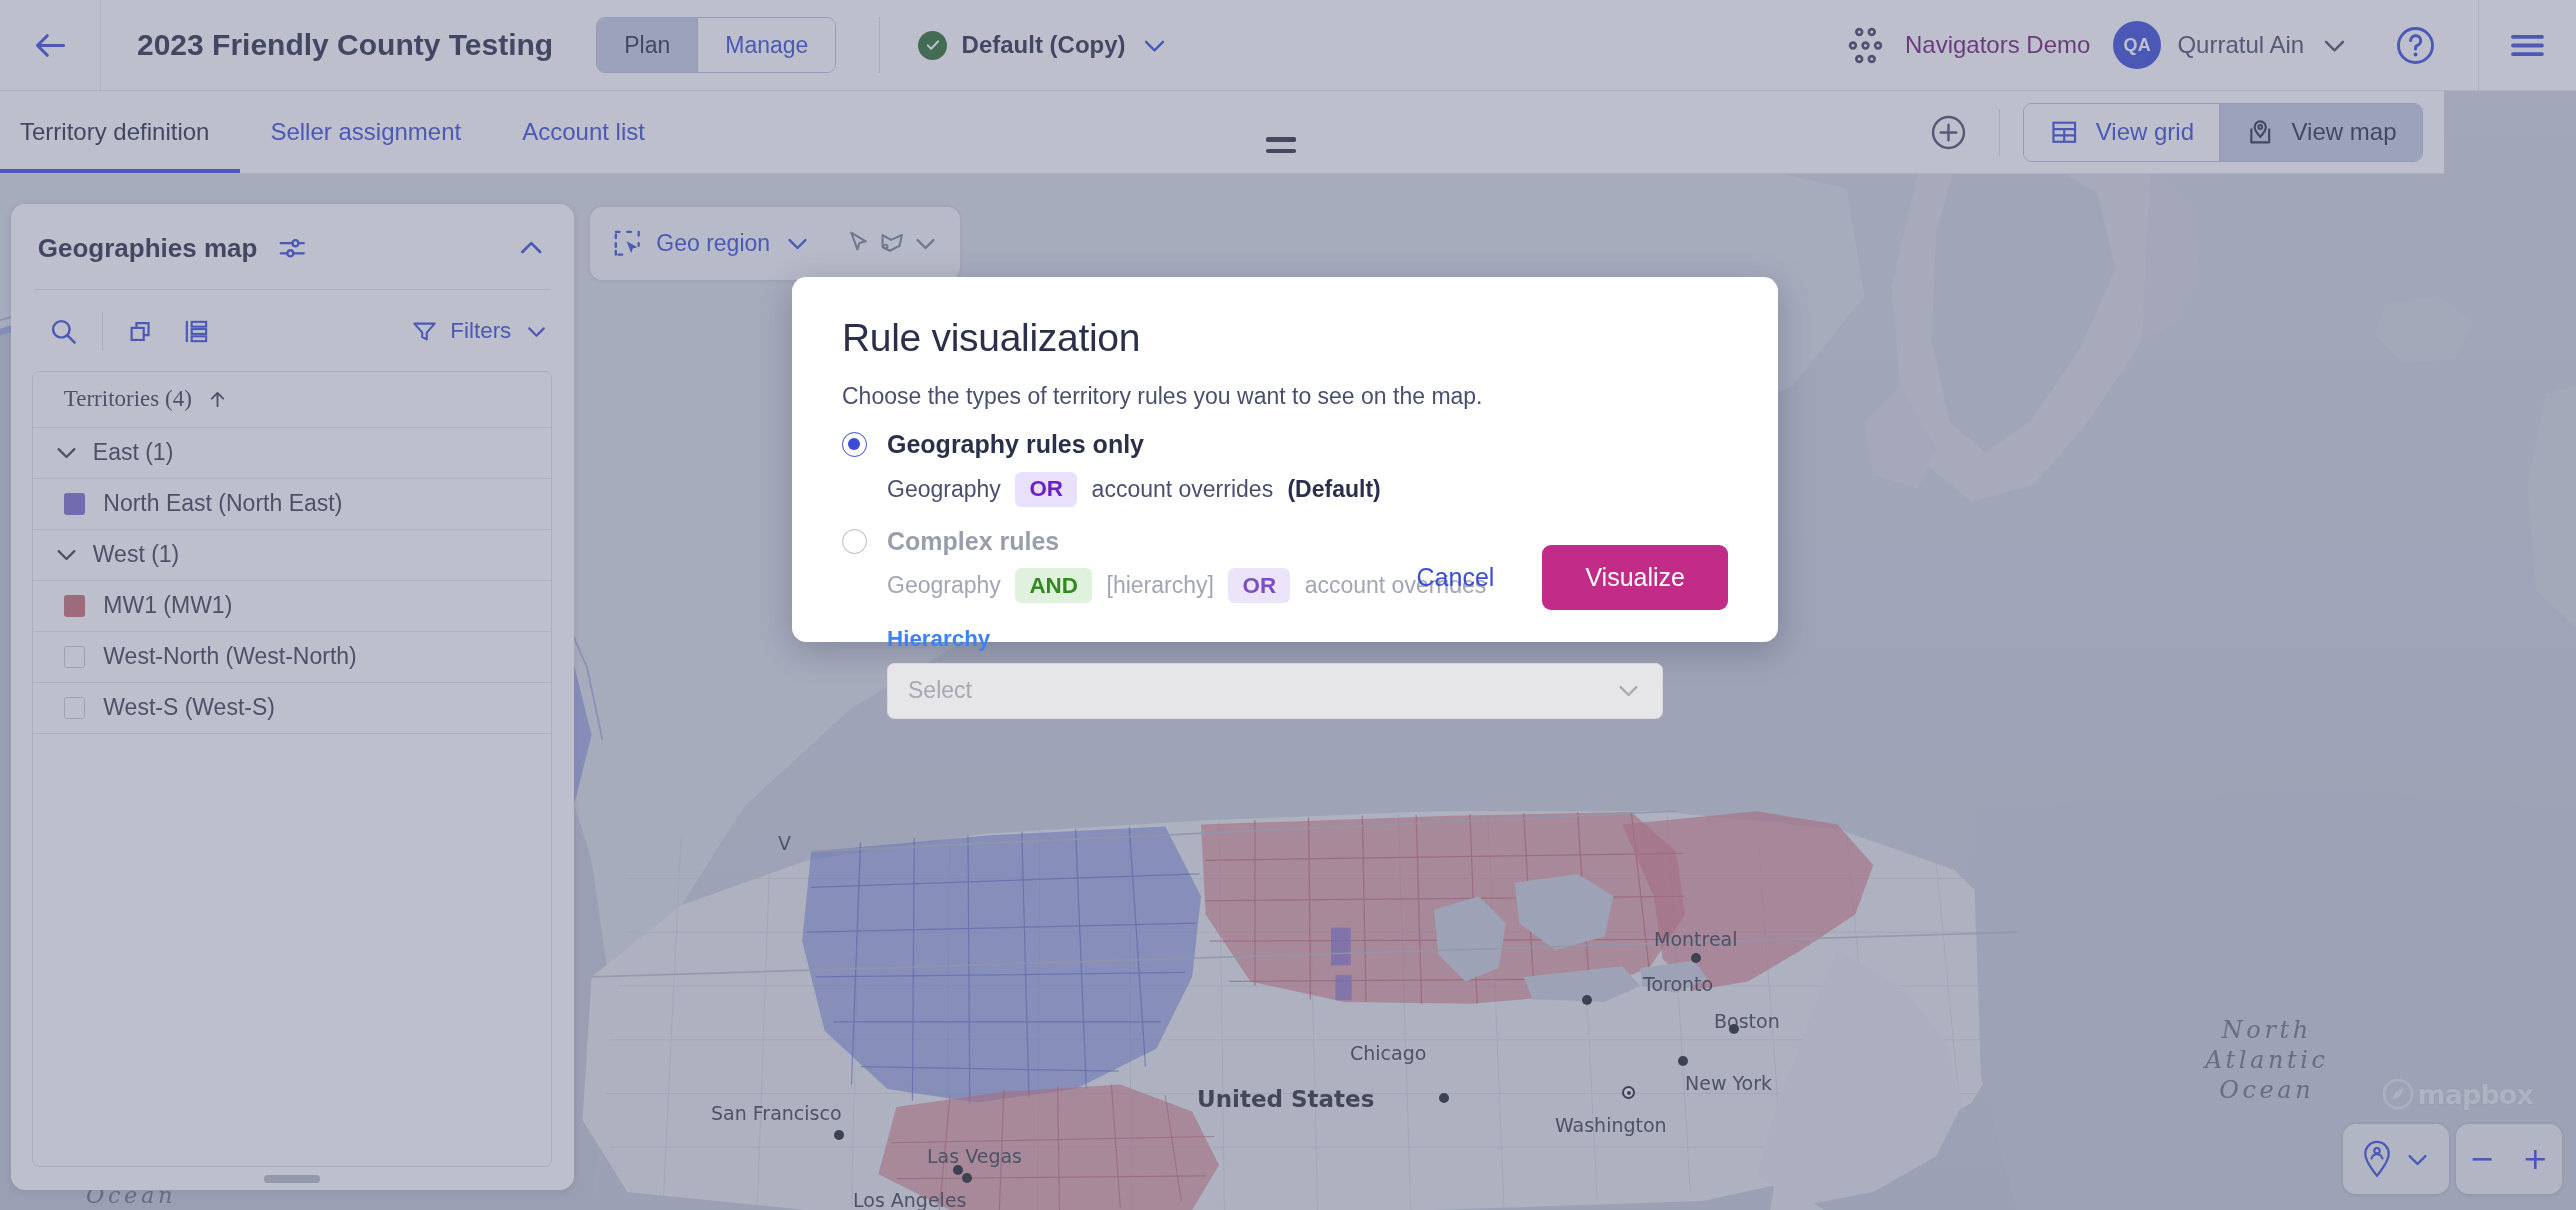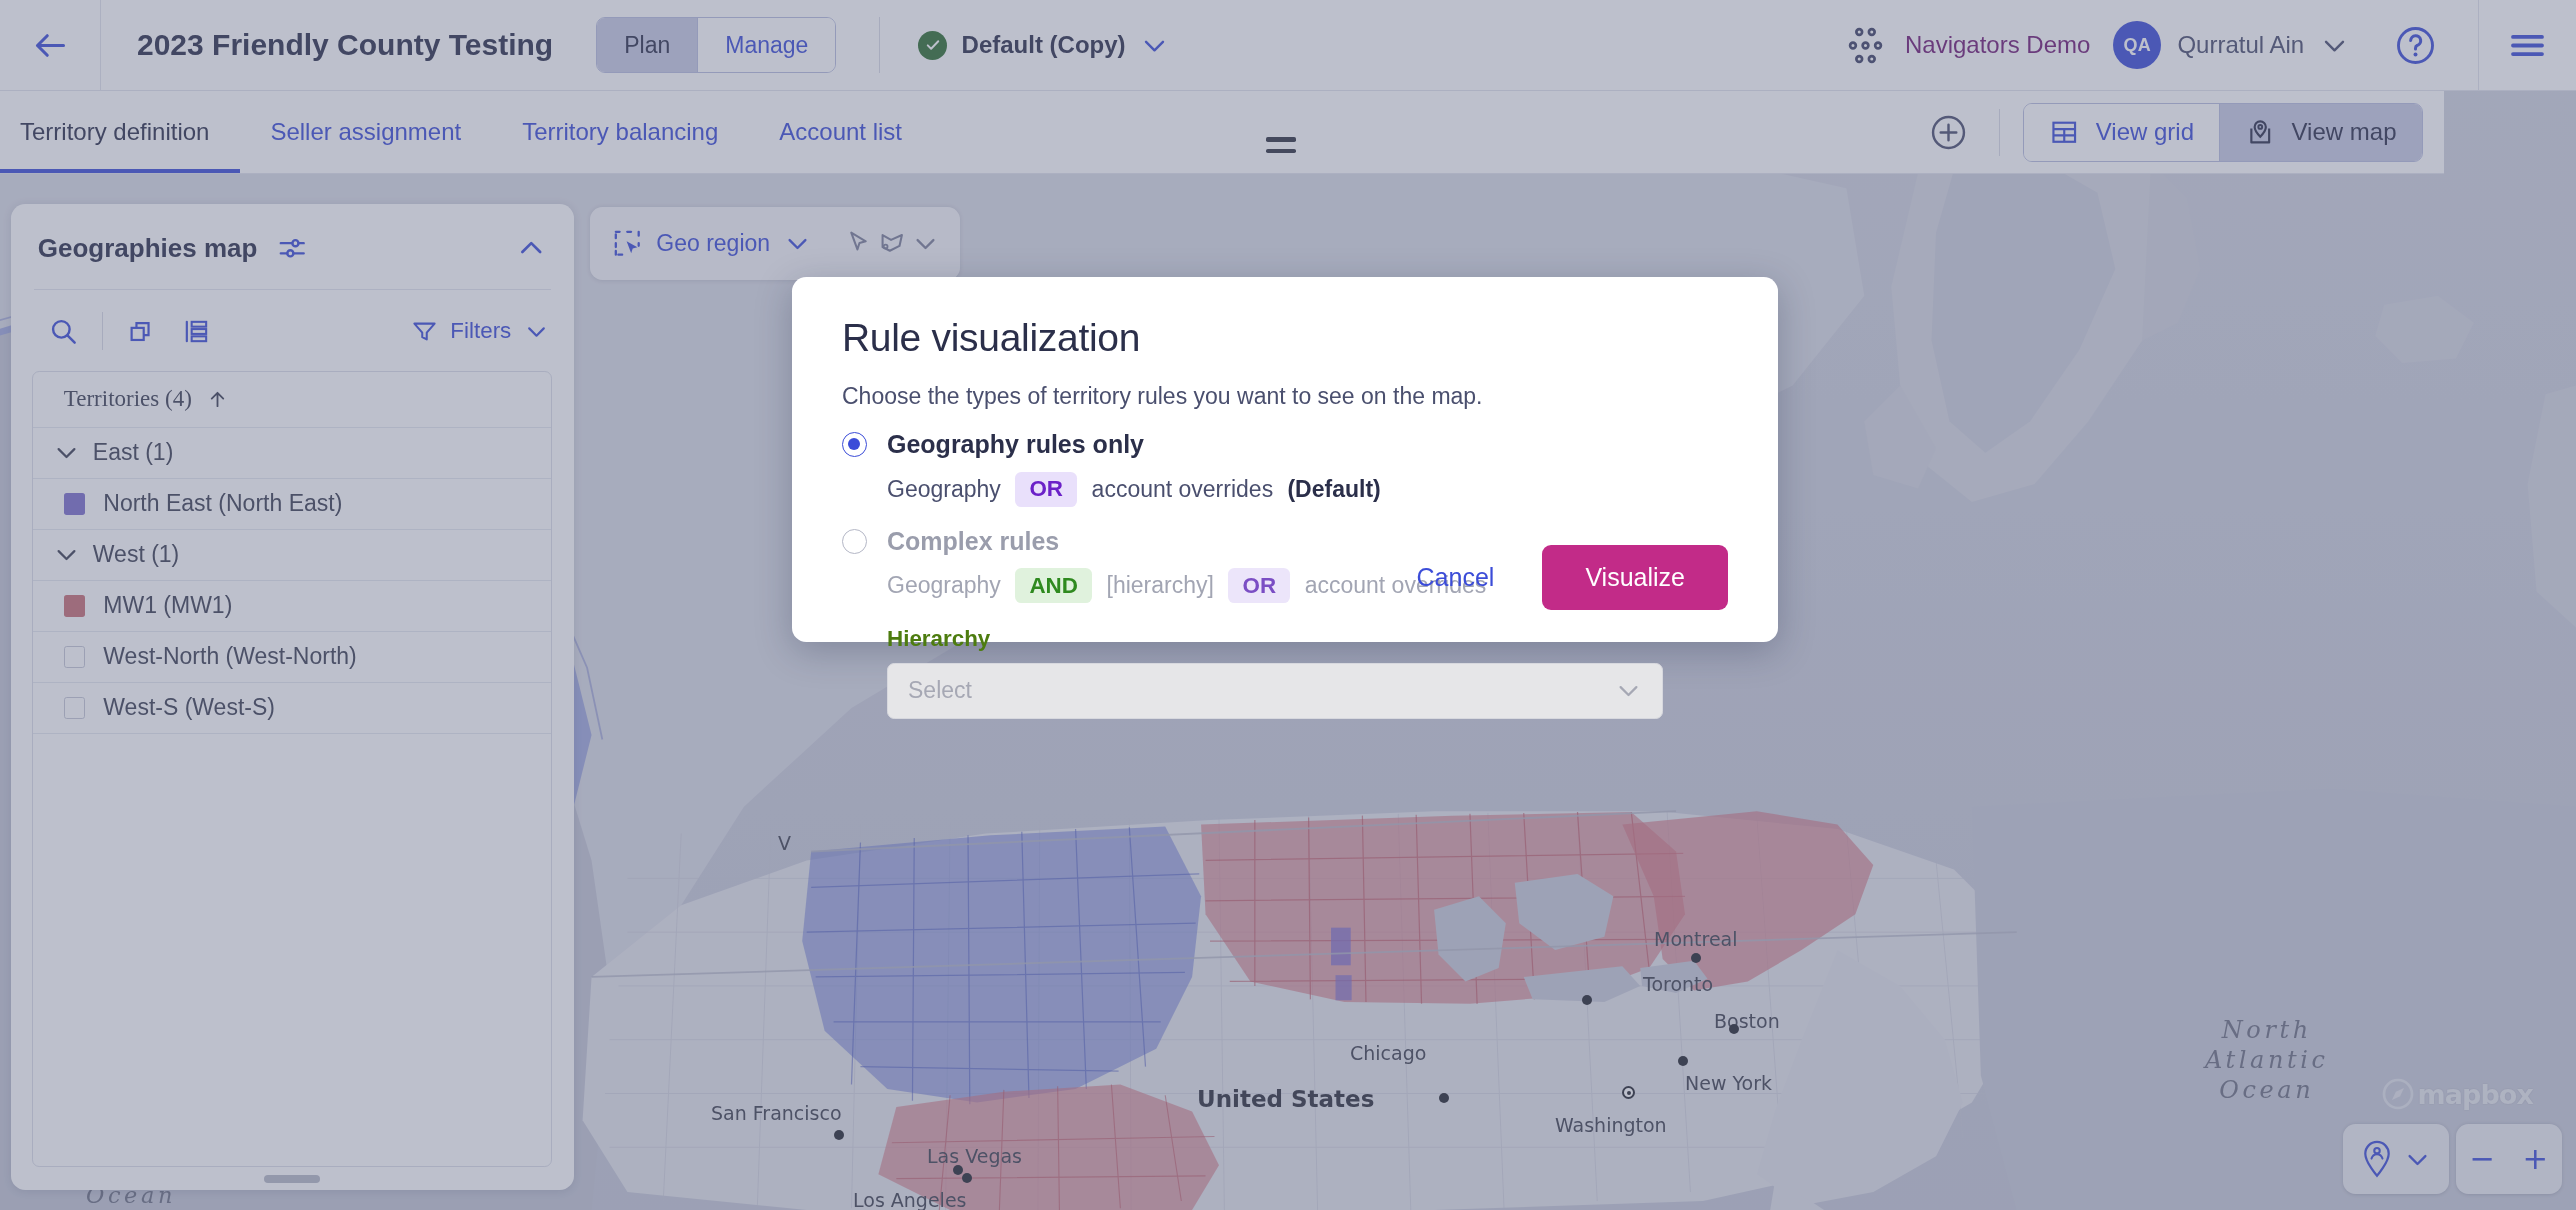--- a/index.html
+++ b/index.html
@@ -308,21 +308,21 @@
   .rule-txt.dim { color: #a2a5b3; }
   .rule-txt.bold { font-weight: 700; color: #2b2f4a; }
   .chip {
     padding: 4.5px 14.3px; border-radius: 6.3px;
     font-size: 22.4px; font-weight: 700;
   }
   .chip.or { background: #e9e0fb; color: #6b21c8; }
   .chip.or.dim { background: #ece5fa; color: #7b4ec4; }
   .chip.and { background: #e0f2dd; color: #2f8a1f; }
 
-  .field-label { margin-top: 23px; padding-left: 45px; font-size: 22.4px; font-weight: 700; color: #4d7c0f; }
+  .field-label { margin-top: 23px; padding-left: 45px; font-size: 22.4px; font-weight: 700; color: #3b82f6; }
   .select-box {
     margin-top: 10.8px; margin-left: 45px;
     width: 776px; height: 56px;
     background: #e6e6e8;
     border: 0.9px solid #d7d8de;
     border-radius: 7.2px;
     display: flex; align-items: center;
     padding: 0 20px;
     cursor: not-allowed;
   }
@@ -677,21 +677,20 @@
         <svg width="41" height="41" viewBox="0 0 24 24">
           <path d="M3.5 7h17M3.5 12h17M3.5 17h17" fill="none" stroke="#3b4cd8" stroke-width="2.2" stroke-linecap="round"></path>
         </svg>
       </div>
     </div>
   </div>
 
   <div class="tabbar">
     <div class="tab active">Territory definition</div>
     <div class="tab">Seller assignment</div>
-    <div class="tab">Territory balancing</div>
     <div class="tab">Account list</div>
 
     <div class="tabbar-right">
       <div class="plus-btn">
         <svg width="39" height="39" viewBox="0 0 24 24">
           <circle cx="12" cy="12" r="9.5" fill="none" stroke="#4a4f6e" stroke-width="1.5"></circle>
           <path d="M12 7.2v9.6M7.2 12h9.6" fill="none" stroke="#4a4f6e" stroke-width="1.5" stroke-linecap="round"></path>
         </svg>
       </div>
       <div class="tabdiv"></div>

